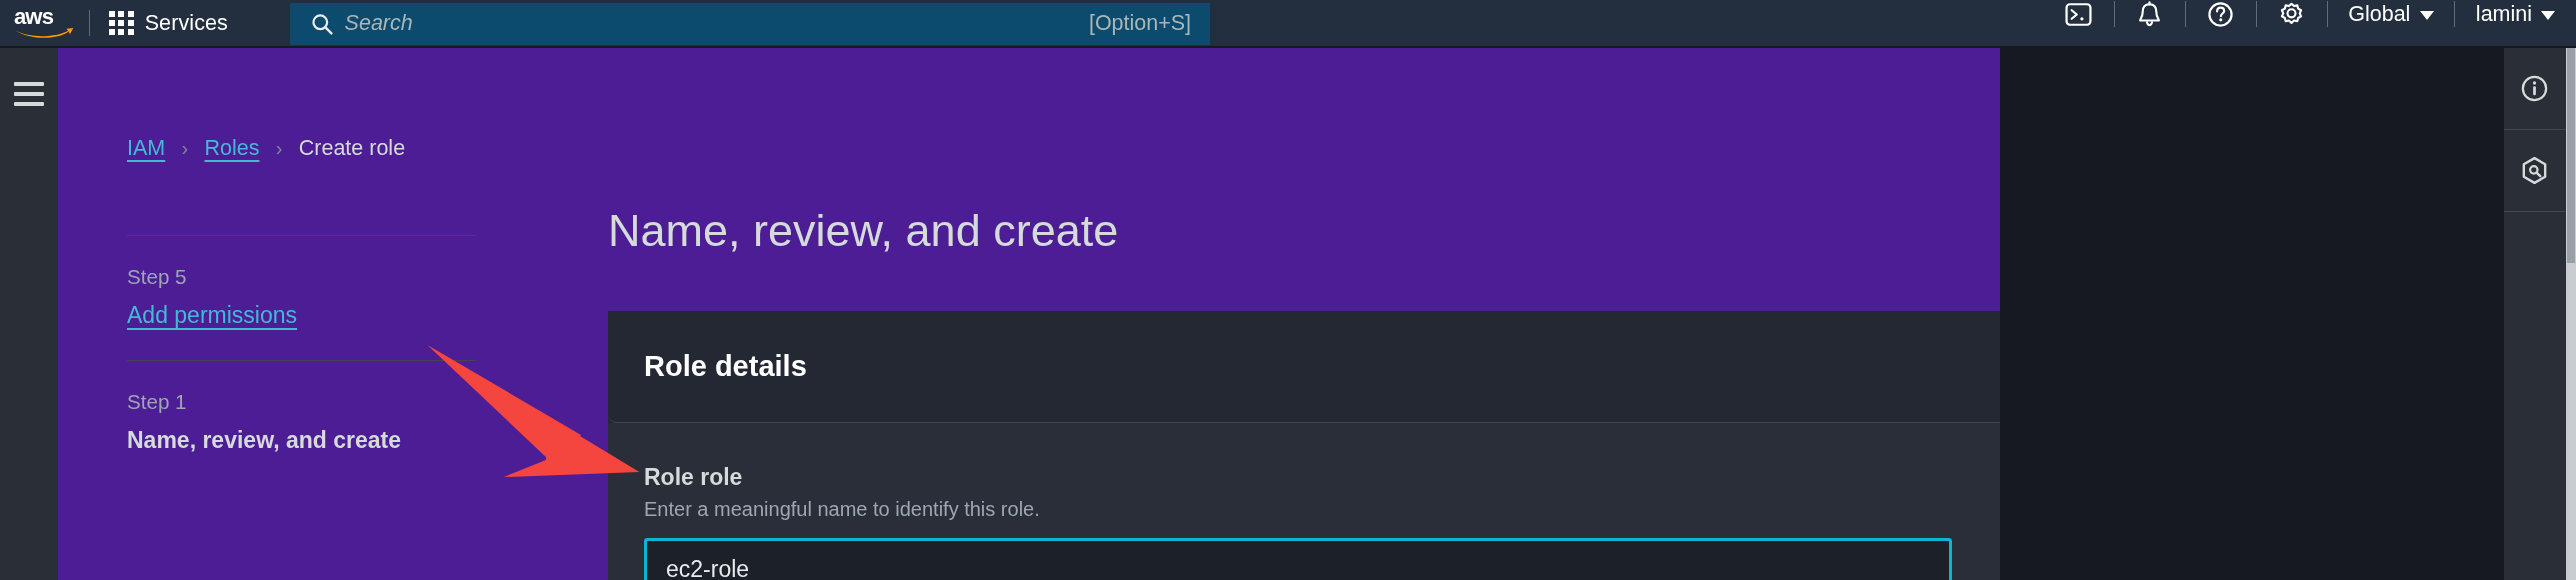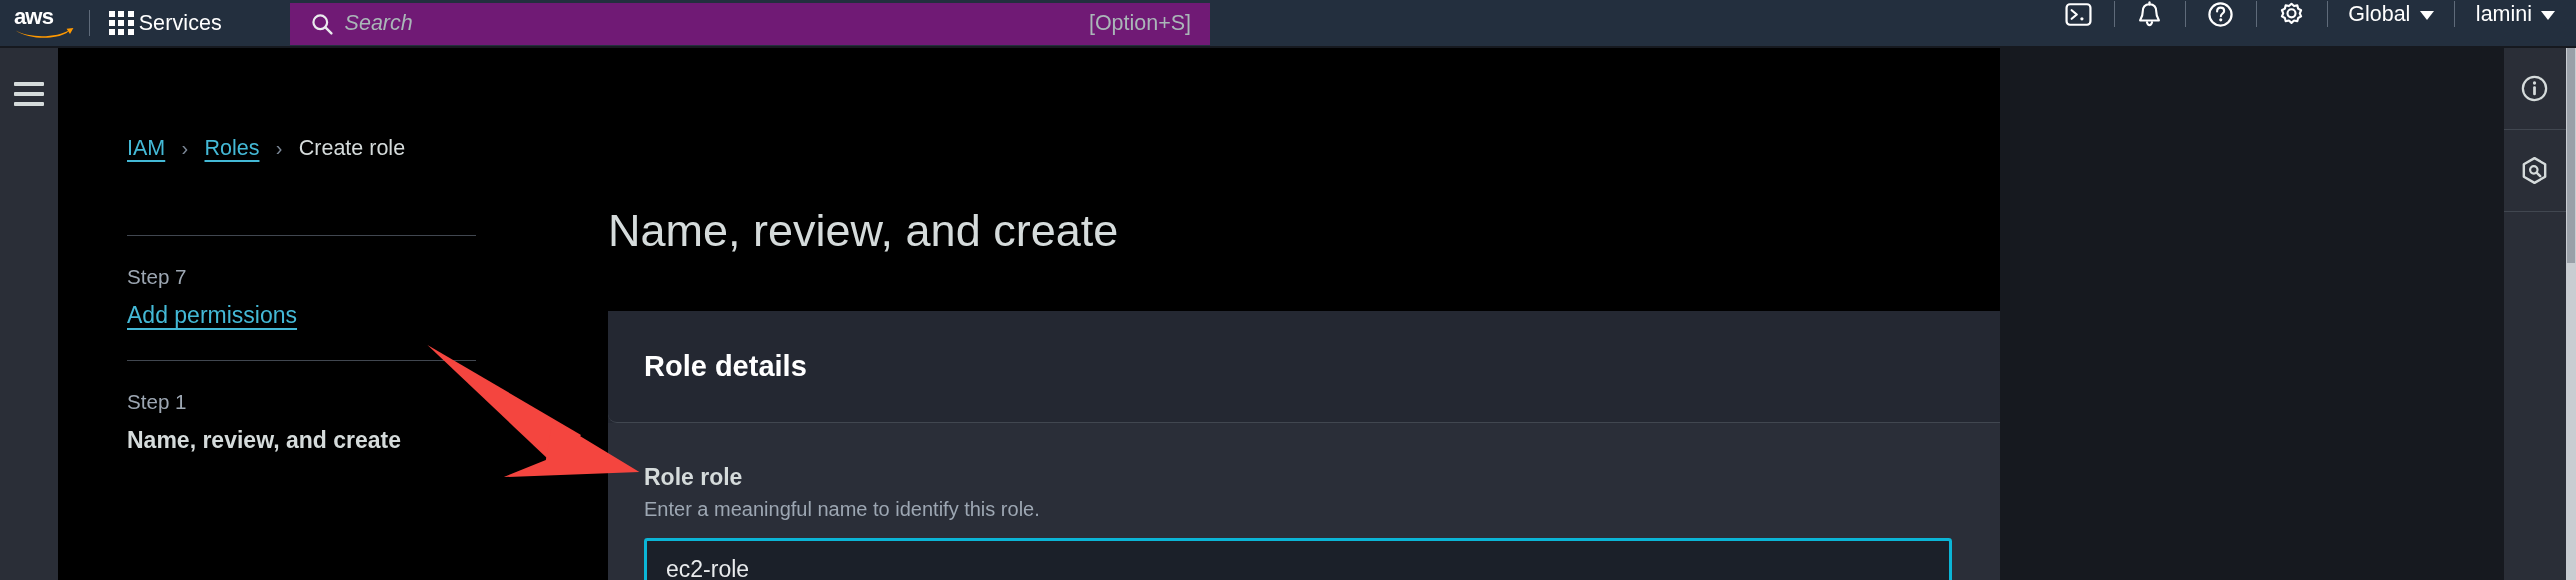--- a/index.html
+++ b/index.html
@@ -45,21 +45,21 @@
   .nav-divider {
     width: 0.9px;
     height: 26px;
     background: #5f6b7a;
     flex: 0 0 auto;
   }
 
   .services-btn {
     display: flex;
     align-items: center;
-    gap: 5px;
+    gap: 11px;
     height: 46px;
     padding: 0 19px;
     cursor: pointer;
     flex: 0 0 auto;
   }
   .grid-icon {
     display: grid;
     grid-template-columns: repeat(3, 6px);
     grid-template-rows: repeat(3, 6px);
     gap: 3.4px;
@@ -75,21 +75,21 @@
     letter-spacing: 0.1px;
     white-space: nowrap;
   }
 
   .searchbox {
     position: absolute;
     left: 290px;
     top: 2.6px;
     width: 920px;
     height: 42px;
-    background: #701a75;
+    background: #0c4a6e;
     display: flex;
     align-items: center;
     padding: 0 15.5px 0 17px;
     cursor: text;
   }
   .search-icon-wrap {
     width: 29px; height: 29px;
     display: flex; align-items: center; justify-content: center;
     flex: 0 0 auto;
   }
@@ -176,21 +176,21 @@
     border-radius: 0.9px;
   }
 
   
   .content {
     position: absolute;
     top: 48px;
     left: 58px;
     width: 1942px;
     height: 532px;
-    background: #000000;
+    background: #4c1d95;
     overflow: hidden;
   }
 
   .breadcrumb {
     position: absolute;
     top: 88px;
     left: 69px;
     display: flex;
     align-items: center;
     gap: 0;
@@ -493,21 +493,21 @@
       <span class="bc-sep">›</span>
       <span class="bc-current">Create role</span>
     </div>
 
     <div class="steps">
 
 
       <div class="step-rule"></div>
 
       <div class="step-block">
-        <div class="step-num">Step 7</div>
+        <div class="step-num">Step 5</div>
         <span class="step-link">Add permissions</span>
       </div>
 
       <div class="step-rule"></div>
 
       <div class="step-block">
         <div class="step-num">Step 1</div>
         <span class="step-current">Name, review, and create</span>
       </div>
 

